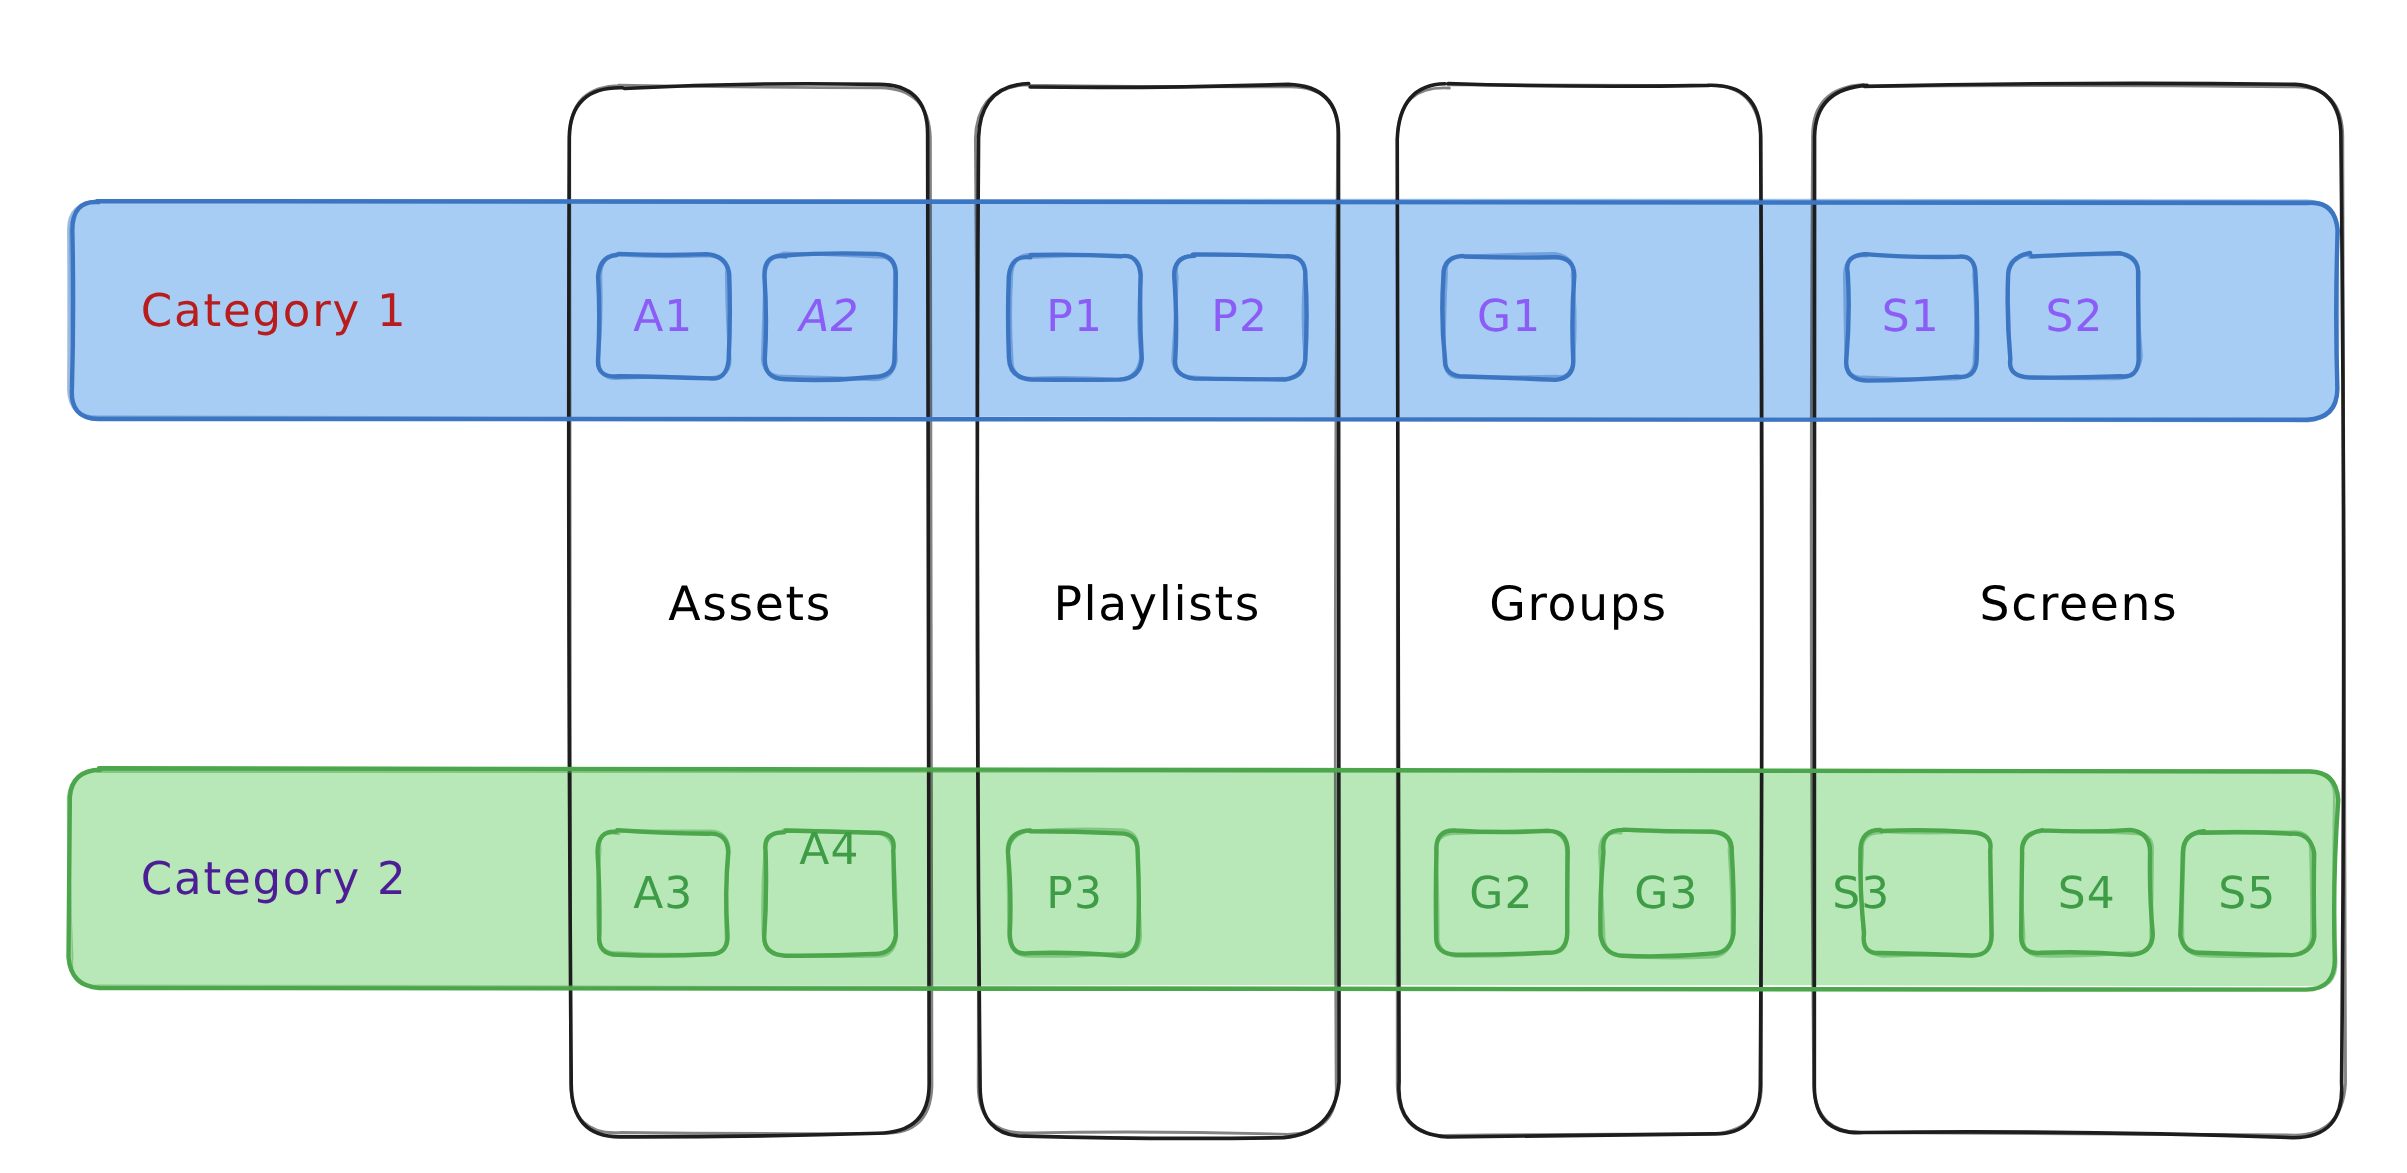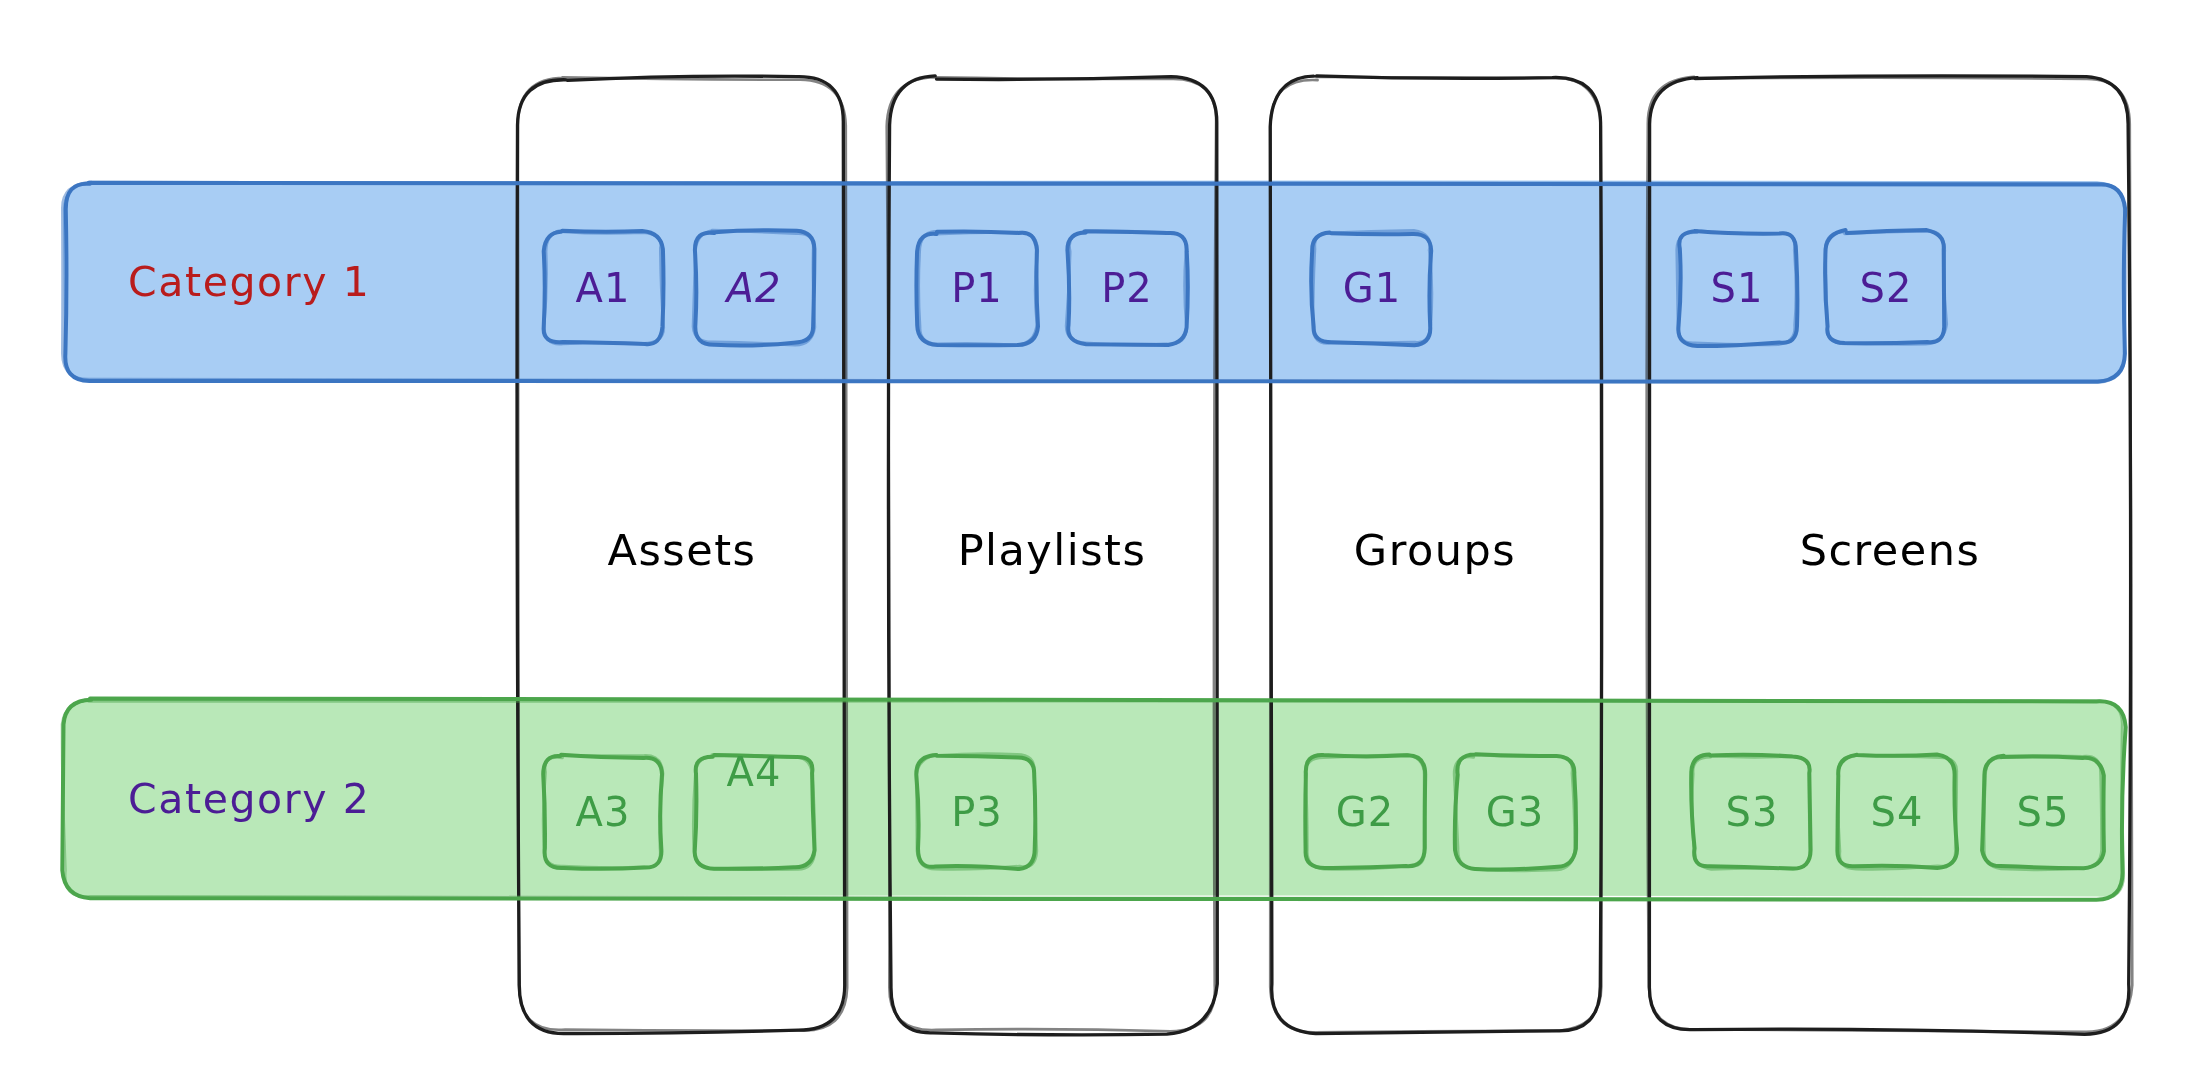--- a/index.html
+++ b/index.html
@@ -23,21 +23,21 @@
     font-size:41px;font-weight:400;letter-spacing:1.6px;
     transform:translate(0,-50%);
   }
   .band-title.cat1{color:#b91c1c;}
   .band-title.cat2{color:#4c1d95;}
   .chip-label{
     font-size:40px;font-weight:400;letter-spacing:1px;
     transform:translate(-50%,-50%);
     font-style:normal;
   }
-  .chip-label.blue{color:#4c1d95;}
+  .chip-label.blue{color:#8b5cf6;}
   .chip-label.green{color:#3e9c46;}
 </style>
 </head>
 <body>
 
 <div id="stage">
   <svg id="art" viewBox="0 0 2188 1066" xmlns="http://www.w3.org/2000/svg" aria-hidden="true">
       <g>
         <g>
           <path d="M 90.0 182.5 Q 1090.3 179.5 2097.0 181.2 Q 2124.9 182.0 2125.3 210.2 Q 2121.5 282.2 2124.0 353.4 Q 2122.2 382.3 2096.6 380.9 Q 1092.7 378.1 88.9 379.2 Q 64.4 382.7 64.3 353.3 Q 63.5 280.6 62.9 210.1 Q 63.3 184.1 91.2 181.5" fill="#a8cdf4" stroke="none"></path>
@@ -143,21 +143,21 @@
       <div class="lbl chip-label blue" style="left: 977px; top: 288px;">P1</div>
       <div class="lbl chip-label blue" style="left: 1127px; top: 288px;">P2</div>
       <div class="lbl chip-label blue" style="left: 1372px; top: 288px;">G1</div>
       <div class="lbl chip-label blue" style="left: 1737px; top: 288px;">S1</div>
       <div class="lbl chip-label blue" style="left: 1886px; top: 288px;">S2</div>
       <div class="lbl chip-label green" style="left: 603px; top: 812px;">A3</div>
       <div class="lbl chip-label green" style="left: 754px; top: 772px;">A4</div>
       <div class="lbl chip-label green" style="left: 977px; top: 812px;">P3</div>
       <div class="lbl chip-label green" style="left: 1365px; top: 812px;">G2</div>
       <div class="lbl chip-label green" style="left: 1515px; top: 812px;">G3</div>
-      <div class="lbl chip-label green" style="left: 1752px; top: 812px;">S3</div>
+      <div class="lbl chip-label green" style="left: 1692px; top: 812px;">S3</div>
       <div class="lbl chip-label green" style="left: 1897px; top: 812px;">S4</div>
       <div class="lbl chip-label green" style="left: 2043px; top: 812px;">S5</div>
       <div class="lbl col-title" style="left: 682px; top: 550px;">Assets</div>
       <div class="lbl col-title" style="left: 1052px; top: 550px;">Playlists</div>
       <div class="lbl col-title" style="left: 1435px; top: 550px;">Groups</div>
       <div class="lbl col-title" style="left: 1890px; top: 550px;">Screens</div>
       <div class="lbl band-title cat1" style="left: 128px; top: 282px;">Category 1</div>
       <div class="lbl band-title cat2" style="left: 128px; top: 799px;">Category 2</div>
     </div>
 </div>

